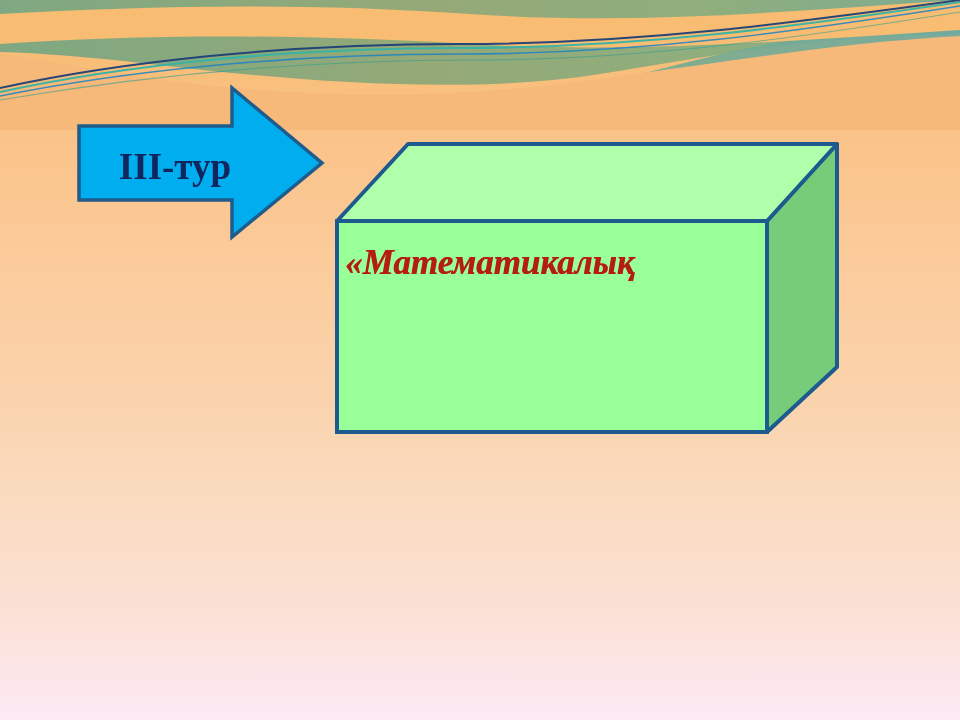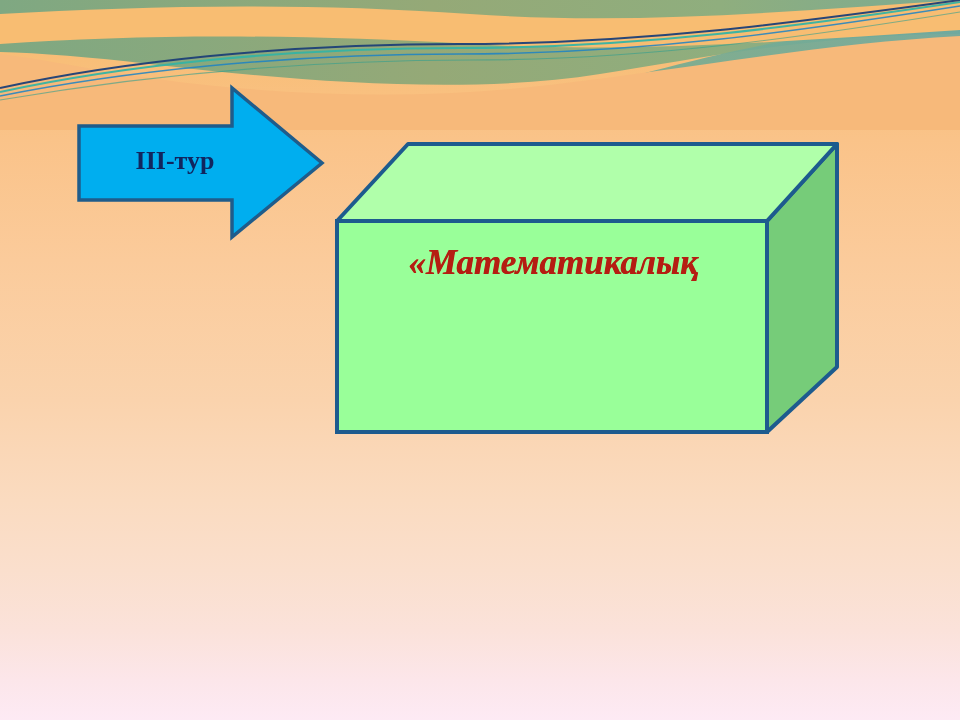--- a/index.html
+++ b/index.html
@@ -44,21 +44,21 @@
     top: 0;
     width: 960px;
     height: 720px;
     pointer-events: none;
   }
   #box-caption {
     position: absolute;
     left: 345px;
     top: 240px;
     width: 416px;
-    text-align: center;
+    text-align: left;
     font-family: "Liberation Serif", "DejaVu Serif", serif;
     font-weight: bold;
     font-style: italic;
     font-size: 35px;
     line-height: 1.32;
     color: #b51d12;
     letter-spacing: 0px;
     text-shadow: 0.5px 0 0 #b51d12;
   }
   
@@ -71,21 +71,21 @@
     pointer-events: none;
   }
   #arrow-label {
     position: absolute;
     left: 80px;
     top: 148px;
     width: 190px;
     text-align: center;
     font-family: "Liberation Serif", "DejaVu Serif", serif;
     font-weight: bold;
-    font-size: 26px;
+    font-size: 37px;
     line-height: 1;
     color: #11255e;
   }
 </style>
 </head>
 <body>
 
 <div id="slide">
 
   <svg id="wave-art" viewBox="0 0 960 130" preserveAspectRatio="none">

